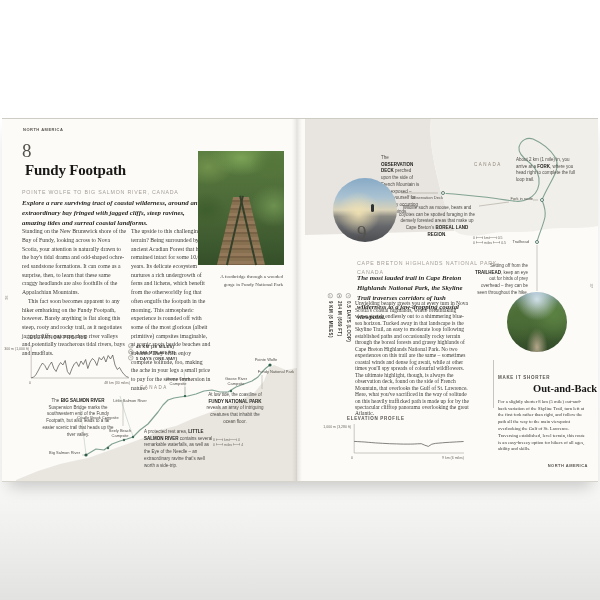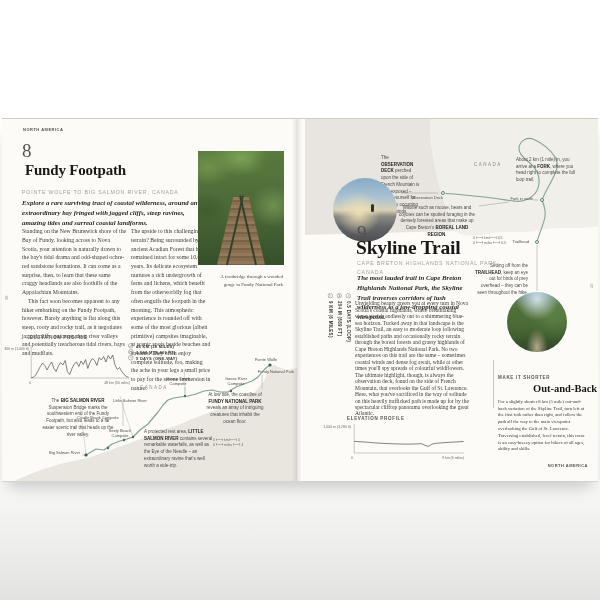--- a/index.html
+++ b/index.html
@@ -229,21 +229,20 @@
     <div class="abs callout t tr" style="right:70px;top:144px;width:112px;text-align:right;">
       <span>Setting off from the </span><b>TRAILHEAD</b><span>, keep an eye out for birds of prey overhead – they can be seen throughout the hike.</span>
     </div>
 
     <div class="abs circle circle1" style="left:36px;top:60px;width:64px;height:64px;">
       <div class="fig"></div>
     </div>
     <div class="abs circle circle2" style="left:210px;top:174px;width:60px;height:60px;"></div>
 
     <div class="abs bignum" style="left:60px;top:104px;">9</div>
-    <div class="abs h1" style="left:59px;top:119px;font-size:19.5px;">Skyline Trail</div>
     <div class="abs routeline t" style="left:60px;top:141px;width:300px;white-space:normal;line-height:1.6;">CAPE BRETON HIGHLANDS NATIONAL PARK, CANADA</div>
     <div class="abs intro t" style="left:60px;top:155px;width:230px;">The most lauded trail in Cape Breton Highlands National Park, the Skyline Trail traverses corridors of lush wilderness to a jaw-dropping coastal viewpoint.</div>
 
     <div class="vstat" style="left:36px;top:175px;">
       <svg viewBox="0 0 12 12">
           <circle cx="6" cy="6" r="5" fill="none" stroke="#5c5852" stroke-width="0.9"></circle>
           <path d="M3.2,7.5 C4.5,4.5 7.5,9.5 8.8,5.5" fill="none" stroke="#5c5852" stroke-width="0.9"></path>
         </svg>
       <span>9 KM (6 MILES)</span>
     </div>

